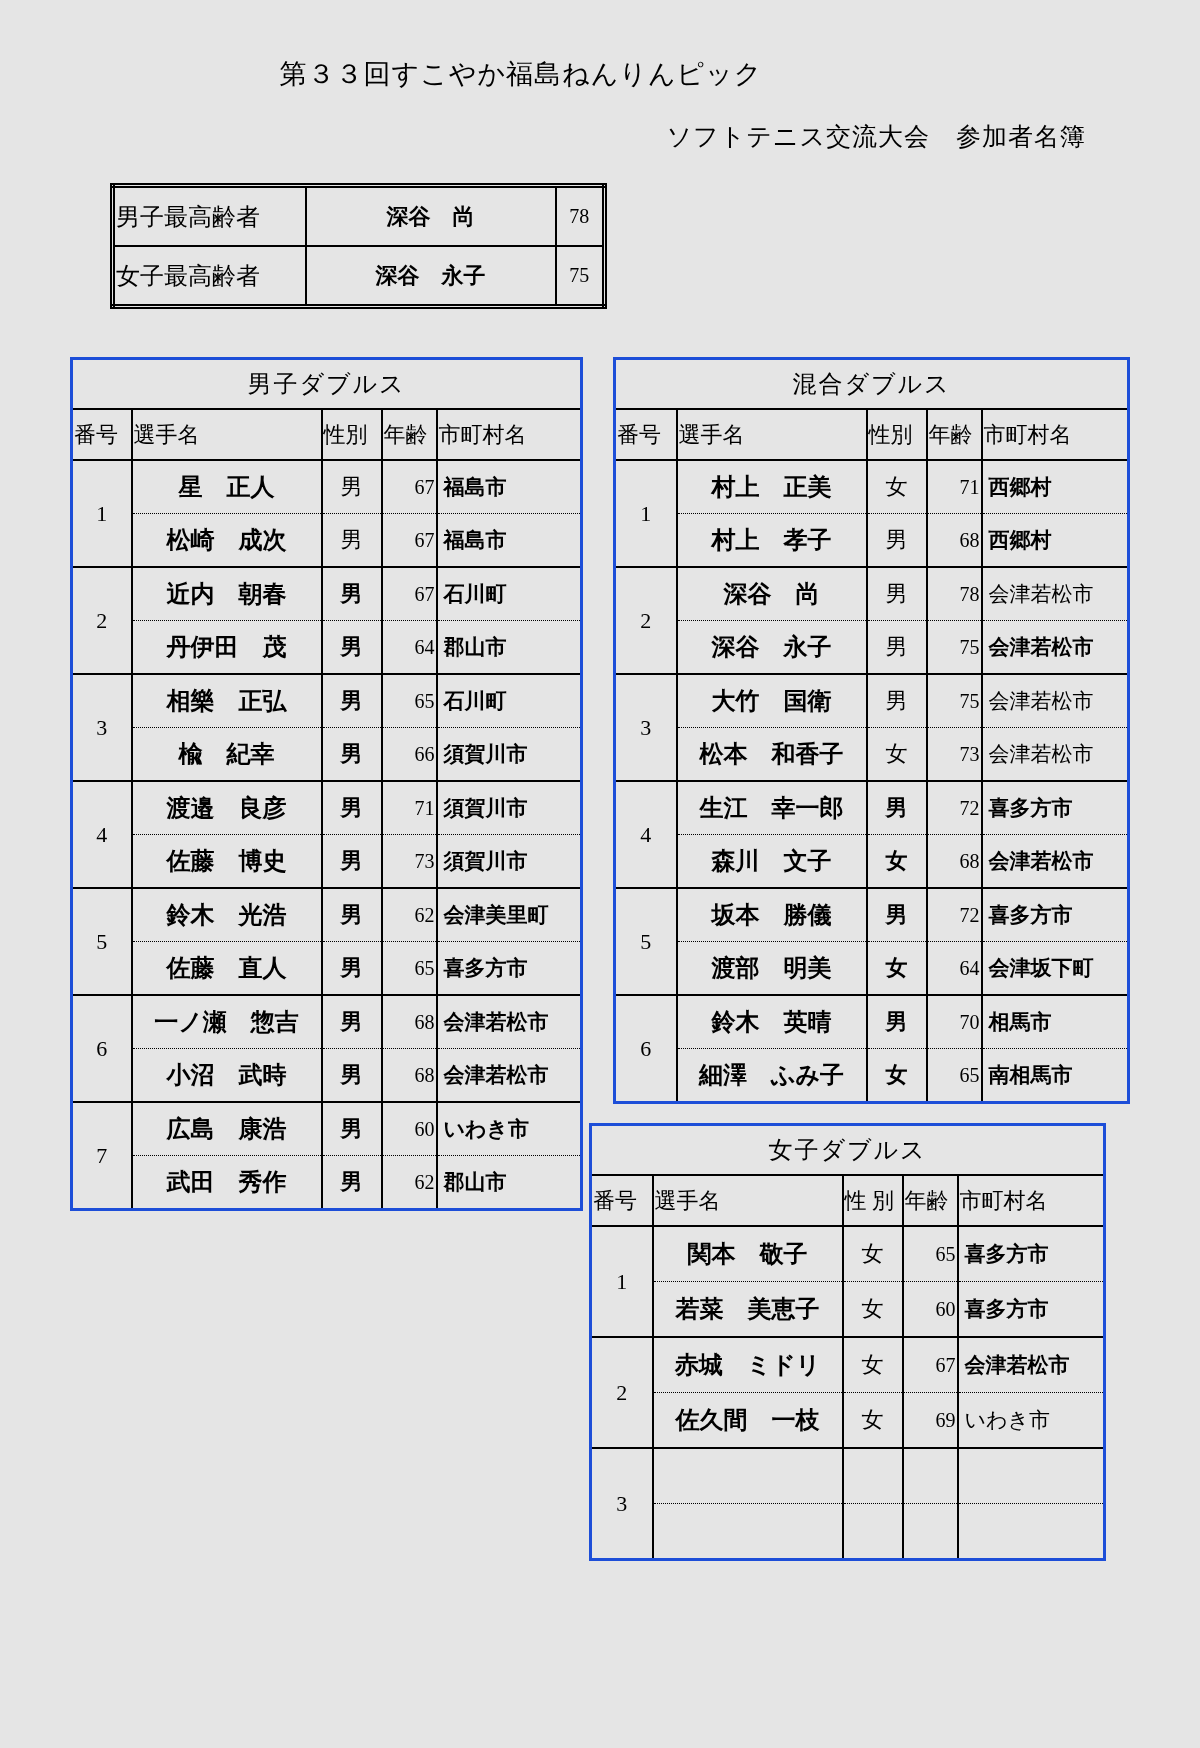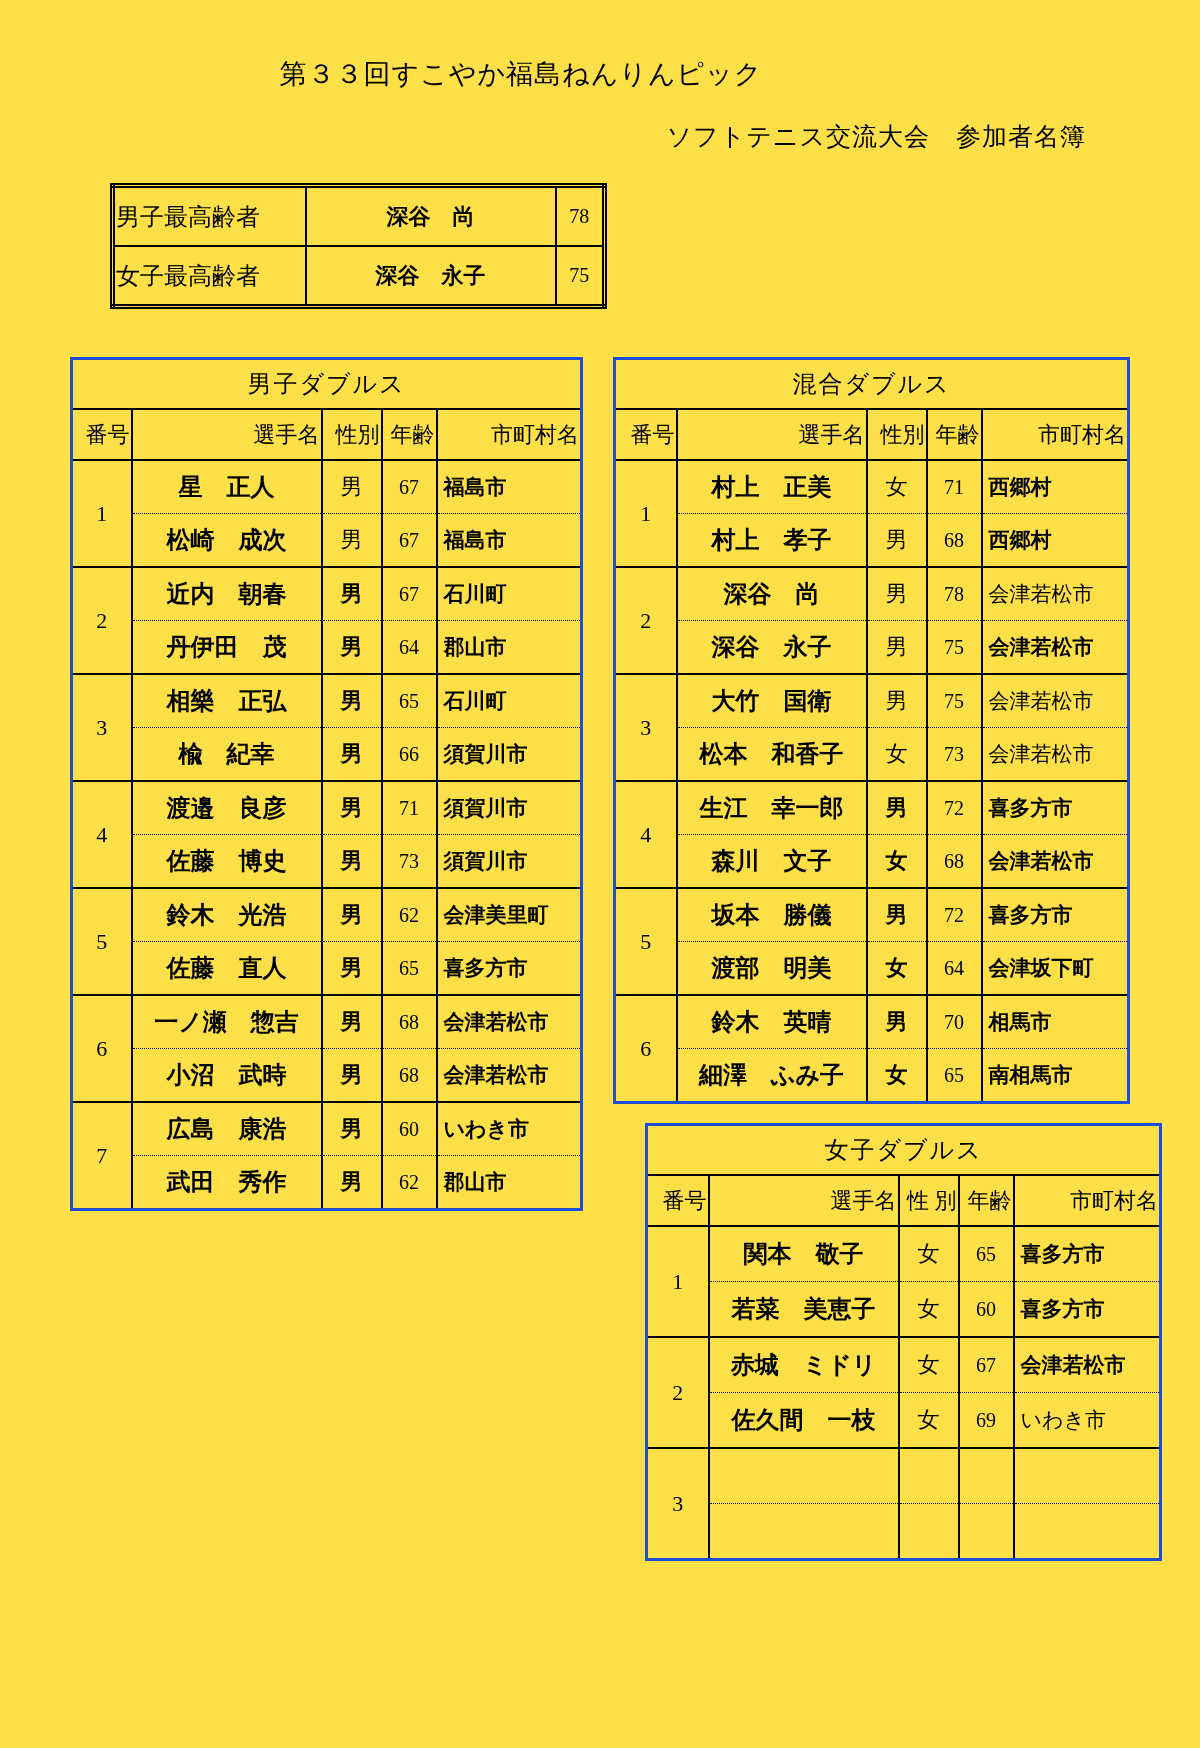--- a/index.html
+++ b/index.html
@@ -1,48 +1,48 @@
 <!DOCTYPE html>
 <html><head>
 <meta charset="utf-8">
 <style>
   html,body{margin:0;padding:0;background:#ffffff;}
-  .page{position:relative;width:1200px;height:1748px;background:#fde047;color:#000;
+  .page{position:relative;width:1200px;height:1748px;background:#e5e5e5;color:#000;
         font-family:"Liberation Serif","DejaVu Serif",serif;}
   .title{position:absolute;top:56px;left:0;width:1042px;text-align:center;font-size:27px;letter-spacing:1px;}
   .subtitle{position:absolute;top:120px;left:0;width:1086px;text-align:right;font-size:25px;letter-spacing:1px;}
 
   
   .sum{position:absolute;left:110px;top:183px;border-collapse:collapse;table-layout:fixed;border:5px double #000;}
   .sum td{border:2px solid #000;height:55px;vertical-align:middle;}
   .sum td.lbl{font-size:24px;text-align:left;}
   .sum td.nm{font-family:"Liberation Sans","DejaVu Sans",sans-serif;font-weight:bold;font-size:22px;text-align:center;}
   .sum td.ag{font-size:20px;text-align:center;}
 
   
   .dbl{position:absolute;border-collapse:collapse;table-layout:fixed;border:3px solid #1d4ed8;}
   .dbl td{border:2px solid #000;vertical-align:middle;overflow:hidden;}
   .dbl tr.ttl td{height:46px;font-size:24px;text-align:center;letter-spacing:2px;}
-  .dbl tr.hdr td{height:47px;font-size:22px;text-align:right;}
+  .dbl tr.hdr td{height:47px;font-size:22px;text-align:left;}
   .dbl tr.pr td{height:50px;}
   #womens tr.pr td{height:52px;}
   .dbl td.num{font-size:22px;text-align:center;}
   .dbl td.nm{font-family:"Liberation Sans","DejaVu Sans",sans-serif;font-weight:bold;font-size:24px;text-align:center;}
   .dbl td.gd{font-size:22px;text-align:center;}
   .dbl td.gd.b{font-family:"Liberation Sans","DejaVu Sans",sans-serif;font-weight:bold;}
-  .dbl td.ag{font-size:20px;text-align:center;}
+  .dbl td.ag{font-size:20px;text-align:right;}
   .dbl td.ct{font-family:"Liberation Sans","DejaVu Sans",sans-serif;font-weight:bold;font-size:21px;text-align:left;padding-left:6px;}
   .dbl td.ct.r{font-family:"Liberation Serif","DejaVu Serif",serif;font-weight:normal;font-size:21px;}
   
   .dbl tr.p1 td.d{border-bottom:1px dotted #000;}
   .dbl tr.p2 td{border-top:1px dotted #000;}
 
   #mens{left:70px;top:357px;width:510px;}
   #mixed{left:613px;top:357px;width:514px;}
-  #womens{left:645px;top:1123px;width:514px;}
+  #womens{left:589px;top:1123px;width:514px;}
 
   .note{position:absolute;top:1596px;left:110px;width:900px;text-align:center;
         font-family:"Liberation Sans","DejaVu Sans",sans-serif;font-weight:bold;
         font-size:23px;line-height:34px;}
 </style>
 </head>
 <body>
 
 <div class="page">
 

